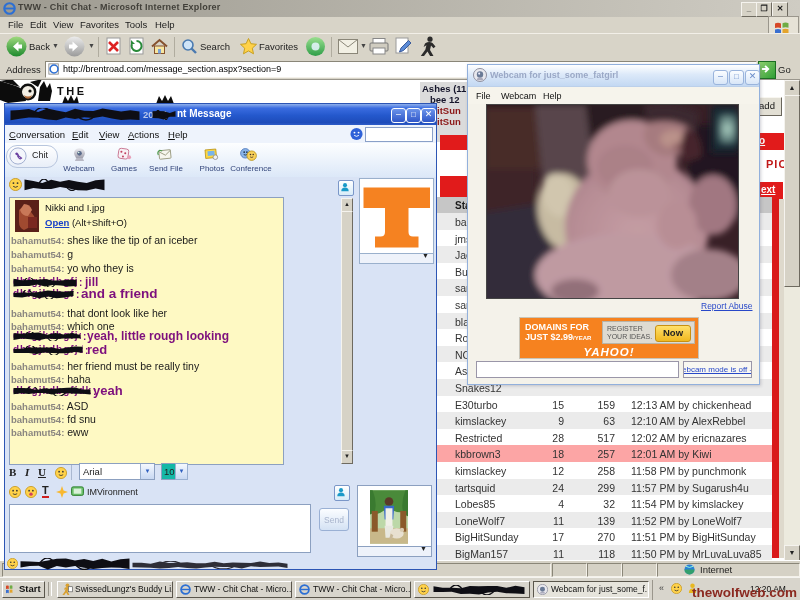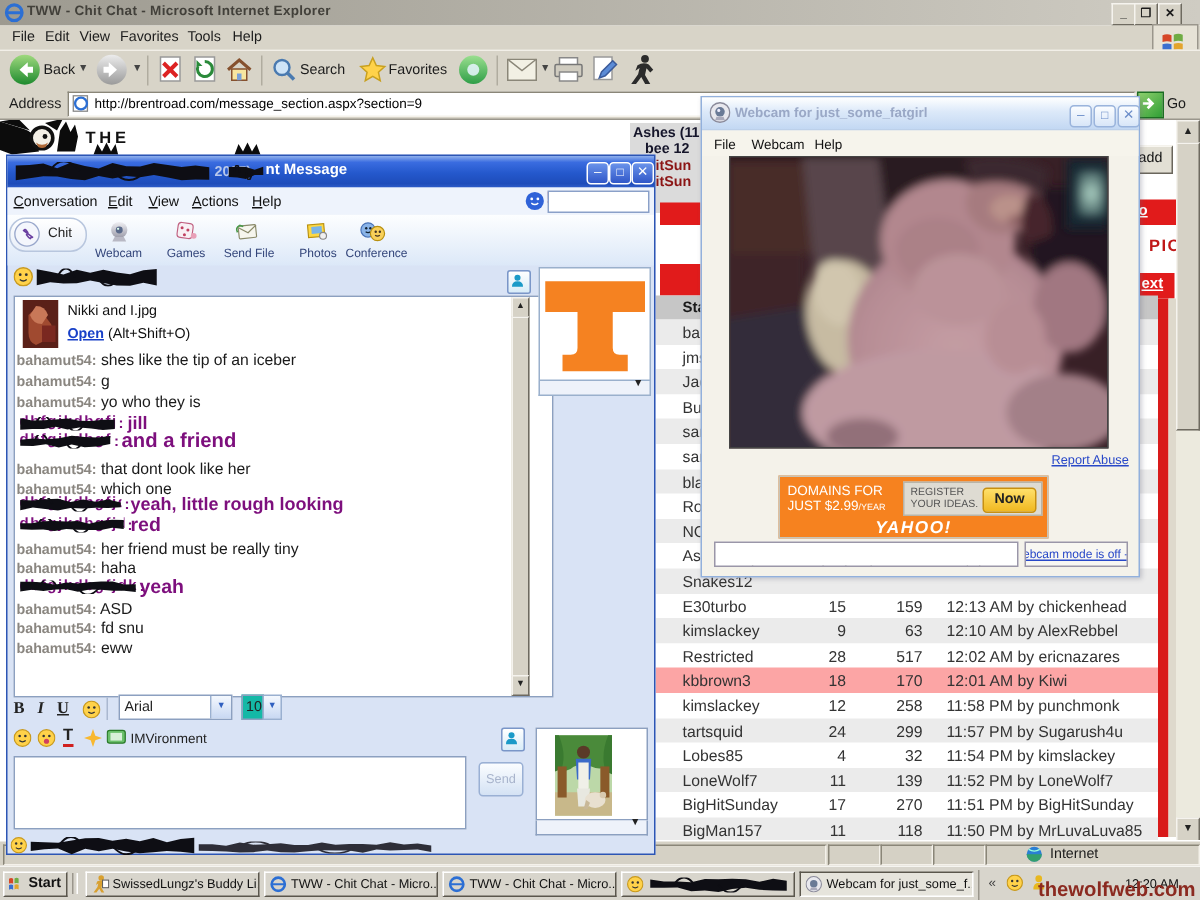--- a/index.html
+++ b/index.html
@@ -89,21 +89,21 @@
       </div>
       <div style="position:absolute;left:0;top:216px;width:335px;height:17px;background:#ffffff;">
         <span style="position:absolute;left:18px;top:3px;">Restricted</span>
         <span style="position:absolute;left:97px;top:3px;width:30px;text-align:right;">28</span>
         <span style="position:absolute;left:148px;top:3px;width:30px;text-align:right;">517</span>
         <span style="position:absolute;left:194px;top:3px;">12:02 AM by ericnazares</span>
       </div>
       <div style="position:absolute;left:0;top:232px;width:335px;height:17px;background:#fca5a5;">
         <span style="position:absolute;left:18px;top:3px;">kbbrown3</span>
         <span style="position:absolute;left:97px;top:3px;width:30px;text-align:right;">18</span>
-        <span style="position:absolute;left:148px;top:3px;width:30px;text-align:right;">170</span>
+        <span style="position:absolute;left:148px;top:3px;width:30px;text-align:right;">257</span>
         <span style="position:absolute;left:194px;top:3px;">12:01 AM by Kiwi</span>
       </div>
       <div style="position:absolute;left:0;top:249px;width:335px;height:17px;background:#ffffff;">
         <span style="position:absolute;left:18px;top:3px;">kimslackey</span>
         <span style="position:absolute;left:97px;top:3px;width:30px;text-align:right;">12</span>
         <span style="position:absolute;left:148px;top:3px;width:30px;text-align:right;">258</span>
         <span style="position:absolute;left:194px;top:3px;">11:58 PM by punchmonk</span>
       </div>
       <div style="position:absolute;left:0;top:266px;width:335px;height:17px;background:#ebebeb;">
         <span style="position:absolute;left:18px;top:3px;">tartsquid</span>
@@ -375,21 +375,21 @@
 <svg class="abs" style="left:18px;top:75px" width="83" height="12" viewBox="0 0 83 12">
         <path d="M1.5 0.5 L10.4 2.1 L19.3 4.0 L28.2 0.8 L37.1 2.8 L45.9 0.9 L54.8 2.7 L63.7 3.9 L72.6 1.2 L81.5 0.4 L81.5 11.3 L72.6 9.5 L63.7 11.5 L54.8 11.3 L45.9 9.6 L37.1 8.0 L28.2 9.9 L19.3 10.0 L10.4 9.1 L1.5 11.2 Z" fill="#0e0e14"></path>
         <path d="M15 6 q6 -12 12 0 M42 6 q7 11 14 0" stroke="#0e0e14" stroke-width="1.3" fill="none"></path>
       </svg>
 <div class="abs" style="left:333px;top:76px;width:14px;height:14px;background:linear-gradient(180deg,#ffffff,#d8ecf8);border:1px solid #7a96c8;border-radius:2px;">
         <svg width="12" height="12" viewBox="0 0 13 13">
           <circle cx="6.5" cy="4.5" r="2.2" fill="#1a9ac8"></circle>
           <path d="M2.5 11q0-4 4-4t4 4z" fill="#1a9ac8"></path>
         </svg>
       </div>
-<div class="abs" style="left:4px;top:93px;width:360px;height:268px;background:#ffffff;border:1px solid #8ca0c0;box-sizing:border-box;overflow:hidden;">
+<div class="abs" style="left:4px;top:93px;width:275px;height:268px;background:#fef9c3;border:1px solid #8ca0c0;box-sizing:border-box;overflow:hidden;">
         <svg class="abs" style="left:5px;top:2px" width="24" height="32" viewBox="0 0 24 32">
           <rect width="24" height="32" fill="#5a2018"></rect>
           <path d="M4 10q6-6 9-2l6 8q3 6-2 10l-8 4q-5-2-5-8z" fill="#a04a30"></path>
           <path d="M9 4q6 0 8 6l-4 6q-6 0-8-6z" fill="#c87858"></path>
           <rect x="13" y="17" width="9" height="11" fill="#7a2820"></rect>
         </svg>
         <span class="abs" style="left:35px;top:4px;font-size:9.5px;color:#111;">Nikki and I.jpg</span>
         <span class="abs" style="left:35px;top:19px;font-size:9.5px;"><b style="color:#1840c8;text-decoration:underline;">Open</b><span style="color:#111;"> (Alt+Shift+O)</span></span>
         <div class="abs" style="left:1px;top:36px;font-size:10.5px;white-space:nowrap;"><span style="color:#8a8680;font-weight:bold;font-size:9.5px;">bahamut54:</span> <span style="color:#1a1a1a;">shes like the tip of an iceber</span></div>
         <div class="abs" style="left:1px;top:50px;font-size:10.5px;white-space:nowrap;"><span style="color:#8a8680;font-weight:bold;font-size:9.5px;">bahamut54:</span> <span style="color:#1a1a1a;">g</span></div>
@@ -595,21 +595,21 @@
 <ellipse cx="222" cy="170" rx="38" ry="26" fill="#ac8790"></ellipse>
 <ellipse cx="88" cy="186" rx="24" ry="12" fill="#9a7680"></ellipse>
 </g>
 <rect x="224" y="0" width="27" height="48" fill="#152830" filter="url(#blur1)"></rect>
 <rect x="230" y="8" width="21" height="32" fill="url(#tvg)" filter="url(#blur1)"></rect>
 <rect width="251" height="193" fill="#2a1018" opacity="0.06"></rect>
 </svg>
       </div>
 <span class="abs" style="left:233px;top:236px;font-size:8.5px;color:#2848c8;text-decoration:underline;white-space:nowrap;">Report Abuse</span>
 <div class="abs" style="left:51px;top:252px;width:180px;height:42px;background:#f6821f;border:1px solid #c8c4b8;box-sizing:border-box;">
-<div class="abs" style="left:5px;top:4px;font-size:9px;font-weight:normal;color:#fff;line-height:10px;white-space:nowrap;">DOMAINS FOR<br>JUST $2.99<span style="font-size:6px;">/YEAR</span></div>
+<div class="abs" style="left:5px;top:4px;font-size:9px;font-weight:bold;color:#fff;line-height:10px;white-space:nowrap;">DOMAINS FOR<br>JUST $2.99<span style="font-size:6px;">/YEAR</span></div>
 <div class="abs" style="left:82px;top:3px;width:93px;height:23px;background:#dedbd2;border:1px solid #b8b4a8;box-sizing:border-box;">
 <span class="abs" style="left:4px;top:3px;font-size:7px;color:#555;line-height:8px;">REGISTER<br>YOUR IDEAS.</span>
 <div class="abs" style="left:52px;top:3px;width:34px;height:15px;background:linear-gradient(180deg,#ffe06a,#f0b820);border:1px solid #c89010;border-radius:3px;text-align:center;font-size:9.5px;font-weight:bold;color:#222;line-height:14px;">Now</div>
 </div>
 <div class="abs" style="left:0;top:28px;width:178px;text-align:center;font-size:11.5px;font-weight:bold;color:#fff;font-style:italic;letter-spacing:1px;">YAHOO!</div>
 </div>
 <div class="abs" style="left:8px;top:296px;width:203px;height:17px;background:#fff;border:1px solid #9a96a8;box-sizing:border-box;overflow:hidden;">
 <span class="abs" style="left:3px;top:14px;font-size:9.5px;color:#111;white-space:nowrap;">Last image received at (12:20:12 AM 2/2(</span>
       </div>
 <div class="abs" style="left:215px;top:296px;width:69px;height:17px;background:#f8f7f2;border:1px solid #9a96a8;box-sizing:border-box;overflow:hidden;">

